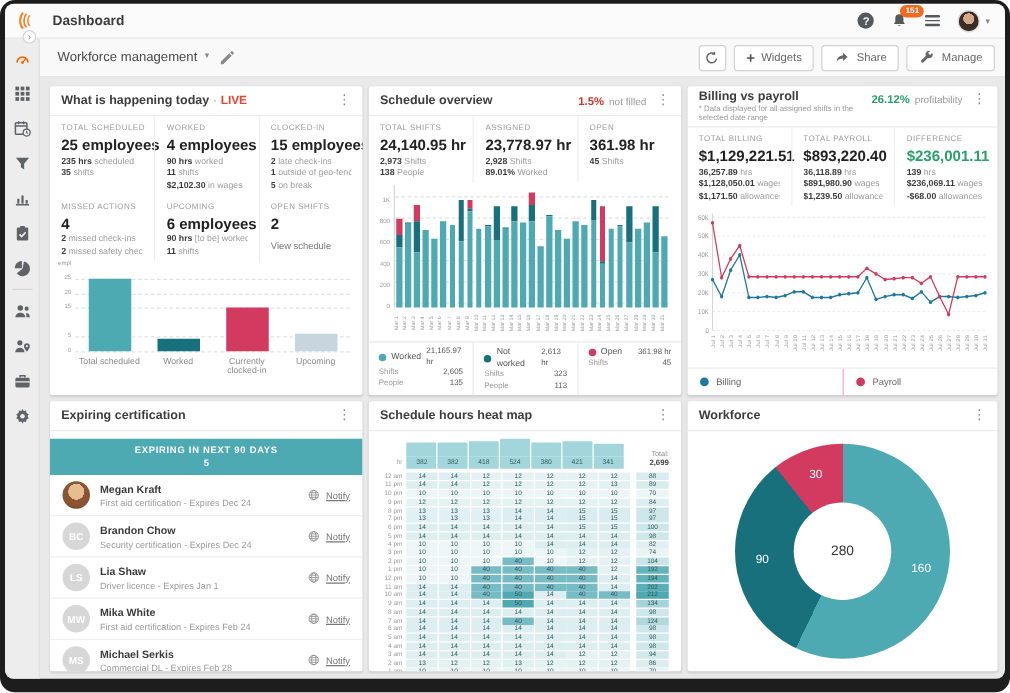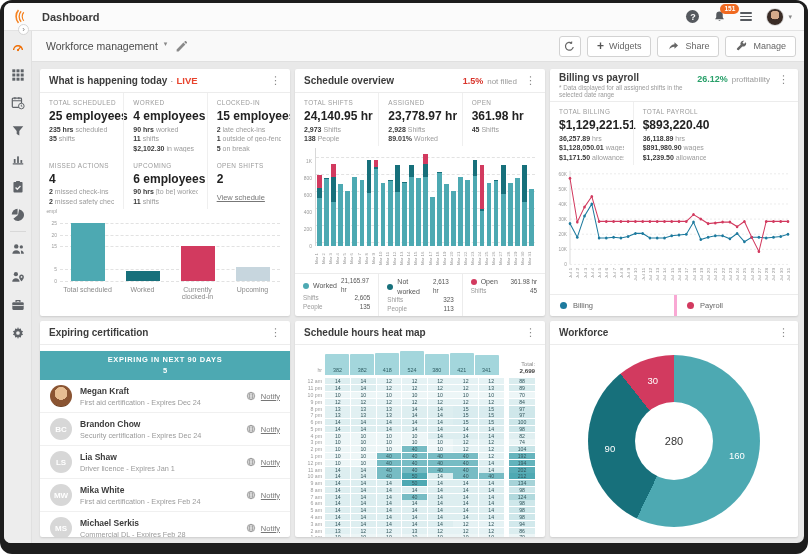--- a/index.html
+++ b/index.html
@@ -51,42 +51,42 @@
   
   .stats{display:grid;grid-template-columns:1fr 1fr 1fr;}
   .stat-cell{padding:6px 9px 4px 9px;min-width:0;}
   .stat-cell + .stat-cell{border-left:1px solid #efefef;}
   .stat-cell:nth-child(3n+1){border-left:none;}
   .stat-label{font-size:6.4px;color:#9b9b9b;letter-spacing:.4px;white-space:nowrap;}
   .stat-value{font-size:12px;font-weight:bold;color:#222;margin-top:3px;white-space:nowrap;}
   .stat-value.green{color:#29a06a;}
   .stat-line{font-size:7px;color:#9b9b9b;margin-top:2.5px;white-space:nowrap;overflow:hidden;}
   .stat-line b{color:#3a3a3a;}
-  .stat-link{display:inline-block;font-size:7.5px;color:#777;text-decoration:underline;margin-top:4px;cursor:pointer;}
+  .stat-link{display:inline-block;font-size:7.5px;color:#777;margin-top:4px;cursor:pointer;}
   
   .chart-zone{flex:1;display:flex;min-height:0;padding:2px 10px 4px 4px;}
   .ylab-col{width:16px;display:flex;flex-direction:column;font-size:4.9px;color:#9a9a9a;text-align:right;flex:none;position:relative;}
   .plot{flex:1;position:relative;border-left:1px solid #d8d8d8;}
   .gridline{position:absolute;left:0;right:0;border-top:1px dashed #e2e2e2;}
   .ytick{position:absolute;right:3px;transform:translateY(-50%);}
   .bars-row{position:absolute;left:0;right:0;bottom:0;top:0;display:flex;align-items:flex-end;}
   .xlabels{display:flex;height:24px;flex:none;}
   .xlab{flex:1;display:flex;justify-content:center;font-size:4.3px;color:#9a9a9a;writing-mode:vertical-rl;transform:rotate(180deg);line-height:1;overflow:hidden;padding-bottom:1px;}
   .cat-label{flex:1;text-align:center;font-size:7px;color:#8a8a8a;padding-top:3px;}
   
   .legend3{border-top:1px solid #ececec;display:grid;grid-template-columns:1fr 1fr 1fr;flex:none;}
   .legend3 .lg-cell{padding:3px 8px;font-size:6.3px;color:#9a9a9a;}
   .legend3 .lg-cell + .lg-cell{border-left:1px solid #ececec;}
   .lg-row{display:flex;align-items:center;gap:4px;line-height:1.35;}
   .lg-row .val{margin-left:auto;color:#555;}
   .lg-row .nm{color:#555;font-size:7px;}
   .lg-dot{width:6px;height:6px;border-radius:50%;flex:none;}
   .legend2{border-top:1px solid #ececec;display:grid;grid-template-columns:1fr 1fr;flex:none;}
   .legend2 .lg-cell{padding:6px 10px;display:flex;align-items:center;gap:6px;font-size:7.5px;color:#666;}
-  .legend2 .lg-cell + .lg-cell{border-left:3px solid #f9a8d4;}
+  .legend2 .lg-cell + .lg-cell{border-left:1px solid #f9a8d4;}
   
   .qual-banner{margin:6px 0 0 0;background:#4da9b2;color:#fff;text-align:center;padding:4px 0 5px;flex:none;}
   .qual-banner .l1{font-size:7.5px;font-weight:bold;letter-spacing:.6px;}
   .qual-banner .l2{font-size:7.5px;font-weight:bold;margin-top:2px;}
   .qual-list{flex:1;overflow:hidden;display:flex;flex-direction:column;}
   .qual-row{display:flex;align-items:center;padding:5px 10px;border-bottom:1px solid #f0f0f0;flex:1;}
   .q-avatar{width:22px;height:22px;border-radius:50%;background:#d7d7d7;color:#fff;font-size:8px;font-weight:bold;display:flex;align-items:center;justify-content:center;flex:none;}
   .q-avatar.photo{background:radial-gradient(circle at 50% 38%,#e6bd92 0 36%,#8a5432 37% 72%,#6e4226 73%);}
   .q-text{margin-left:8px;min-width:0;}
   .q-name{font-size:8.5px;font-weight:bold;color:#3c3c3c;}
@@ -700,20 +700,27 @@
                   <div class="stat-line"><b>36,257.89</b> hrs</div>
                   <div class="stat-line"><b>$1,128,050.01</b> wages</div>
                   <div class="stat-line"><b>$1,171.50</b> allowances</div>
                 </div>
                 <div class="stat-cell">
                   <div class="stat-label">TOTAL PAYROLL</div>
                   <div class="stat-value">$893,220.40</div>
                   <div class="stat-line"><b>36,118.89</b> hrs</div>
                   <div class="stat-line"><b>$891,980.90</b> wages</div>
                   <div class="stat-line"><b>$1,239.50</b> allowances</div>
+                </div>
+                <div class="stat-cell">
+                  <div class="stat-label">DIFFERENCE</div>
+                  <div class="stat-value green">$236,001.11</div>
+                  <div class="stat-line"><b>139</b> hrs</div>
+                  <div class="stat-line"><b>$236,069.11</b> wages</div>
+                  <div class="stat-line"><b>-$68.00</b> allowances</div>
                 </div>
               </div>
             <div class="chart-zone" id="chart-billing" style="padding:0 6px 0 2px;">
                 <svg width="100%" height="100%" viewBox="0 0 240 112" preserveAspectRatio="none" style="overflow:visible;">
                   <line x1="18" x2="236" y1="86" y2="86" stroke="#e2e2e2" stroke-width="0.6" stroke-dasharray="2,2"></line>
                   <text x="15" y="87.6" font-size="4.8" fill="#9a9a9a" text-anchor="end">0</text>
                   <line x1="18" x2="236" y1="72.93548387096774" y2="72.93548387096774" stroke="#e2e2e2" stroke-width="0.6" stroke-dasharray="2,2"></line>
                   <text x="15" y="74.53548387096774" font-size="4.8" fill="#9a9a9a" text-anchor="end">10K</text>
                   <line x1="18" x2="236" y1="59.87096774193549" y2="59.87096774193549" stroke="#e2e2e2" stroke-width="0.6" stroke-dasharray="2,2"></line>
                   <text x="15" y="61.47096774193549" font-size="4.8" fill="#9a9a9a" text-anchor="end">20K</text>

